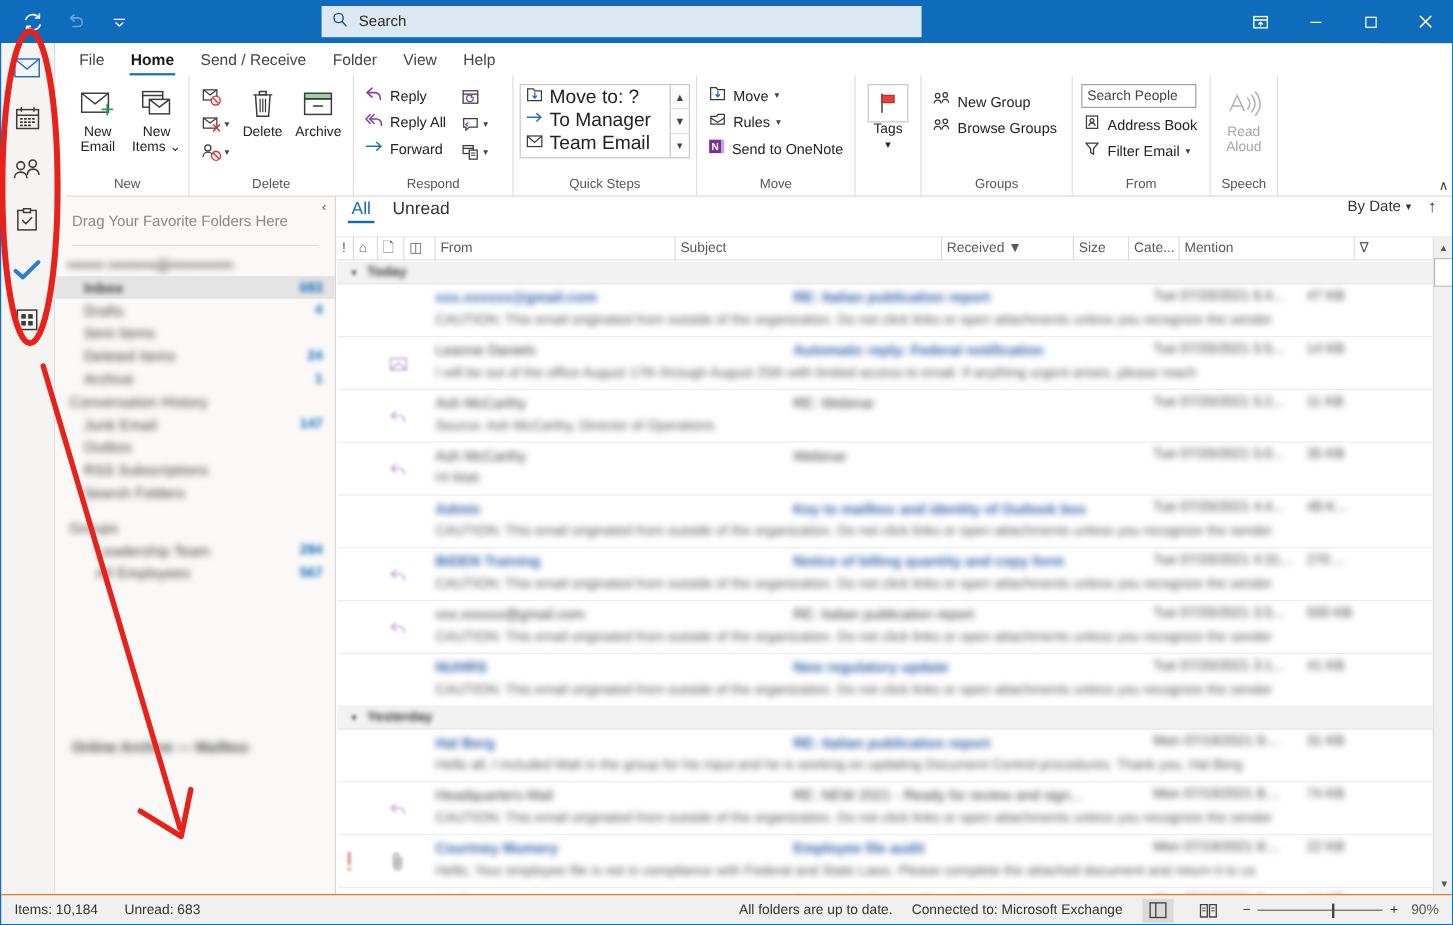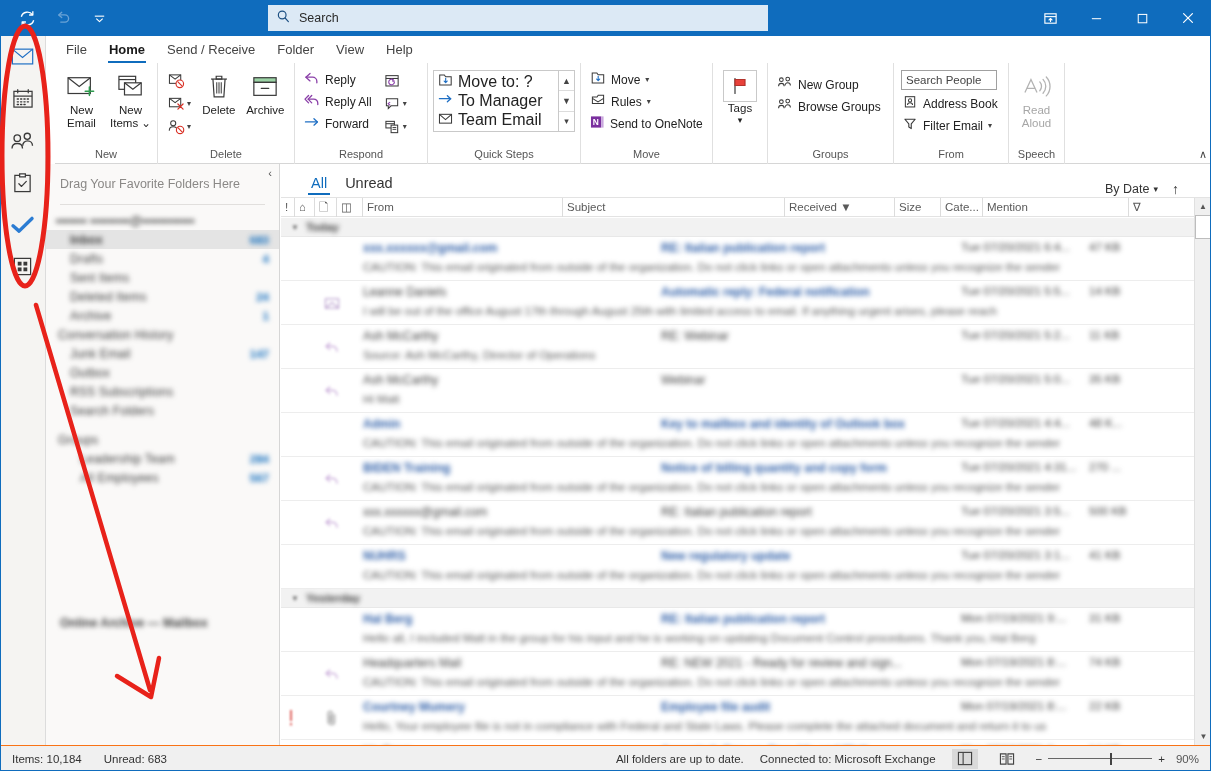--- a/index.html
+++ b/index.html
@@ -116,21 +116,21 @@
   .folder-row .cnt { margin-left: auto; filter: blur(2.4px); color: #0f6cbd;
                      font-weight: 700; font-size: 11.5px; }
   .indent1 { padding-left: 24px; }
   .indent2 { padding-left: 34px; }
   .grp-gap { height: 10px; }
   .footer-blur { position: absolute; left: 14px; top: 452px; filter: blur(2.9px);
                  font-weight: 600; color: #444; font-size: 12px; white-space: nowrap; }
 
   
   .listpane { position: absolute; top: 164px; left: 281px; width: 930px; height: 581px; background: #fff; }
-  .filterbar { height: 34px; display: flex; align-items: flex-end; padding: 0 24px;
+  .filterbar { height: 34px; display: flex; align-items: flex-start; padding: 0 6px;
                border-bottom: 1px solid #e3e3e3; }
   .fchip { font-size: 14.5px; padding: 2px 6px 6px; cursor: pointer; color: #333; position: relative; margin-right: 6px; }
   .fchip.active { color: #0f6cbd; }
   .fchip.active::after { content: ""; position: absolute; left: 3px; right: 3px; bottom: 2px;
                          height: 2px; background: #0f6cbd; }
   .sortarea { margin-left: auto; display: flex; align-items: center; gap: 14px; padding-right: 8px; }
   .sortbtn { font-size: 12.5px; color: #333; cursor: pointer; display: flex; align-items: center; gap: 4px; }
 
   .colhdr { height: 19px; display: flex; align-items: center; font-size: 11.5px;
             color: #5a5a5a; background: #fff; border-bottom: 1px solid #e3e3e3; }

